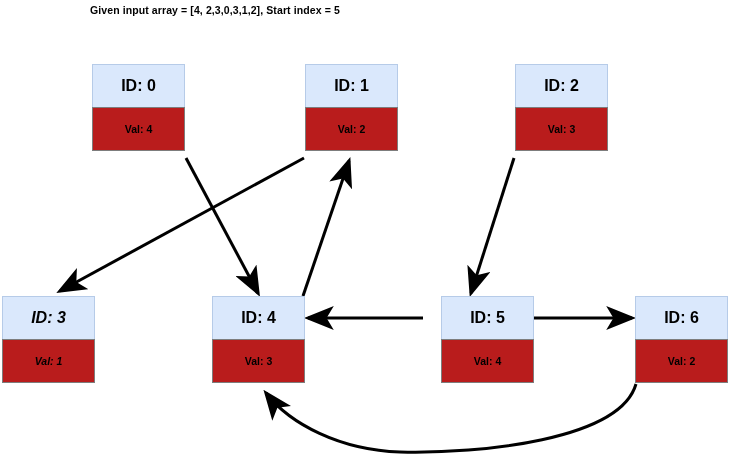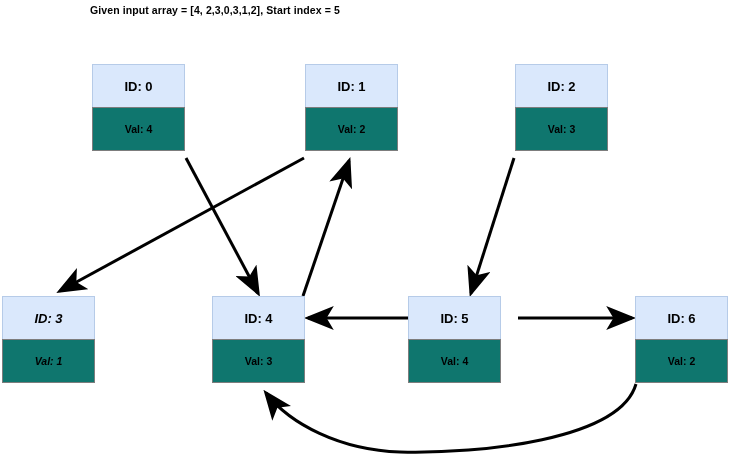--- a/index.html
+++ b/index.html
@@ -50,32 +50,32 @@
     left: 0;
     top: 0;
     width: 93px;
     height: 44px;
     box-sizing: border-box;
     background: #dae8fc;
     border: 1px solid #b6cbe8;
     display: flex;
     align-items: center;
     justify-content: center;
-    font-size: 13px;
+    font-size: 16px;
     font-weight: bold;
     color: #000000;
   }
   .node-val {
     position: absolute;
     left: 0;
     top: 43px;
     width: 93px;
     height: 44px;
     box-sizing: border-box;
-    background: #0f766e;
+    background: #b91c1c;
     border: 1px solid #7d7d7d;
     display: flex;
     align-items: center;
     justify-content: center;
     font-size: 10.5px;
     font-weight: bold;
     color: #000000;
   }
 </style>
 </head>
@@ -125,21 +125,21 @@
   <div class="node" style="left:2px; top:296px;font-style:italic;">
     <div class="node-head">ID: 3</div>
     <div class="node-val">Val: 1</div>
   </div>
 
   <div class="node" style="left:212px; top:296px;border-radius:11px;">
     <div class="node-head">ID: 4</div>
     <div class="node-val">Val: 3</div>
   </div>
 
-  <div class="node" style="left:408px; top:296px;border-radius:24px;">
+  <div class="node" style="left:441px; top:296px;border-radius:24px;">
     <div class="node-head">ID: 5</div>
     <div class="node-val">Val: 4</div>
   </div>
 
   <div class="node" style="left:635px; top:296px;">
     <div class="node-head">ID: 6</div>
     <div class="node-val">Val: 2</div>
   </div>
 
 </div>

